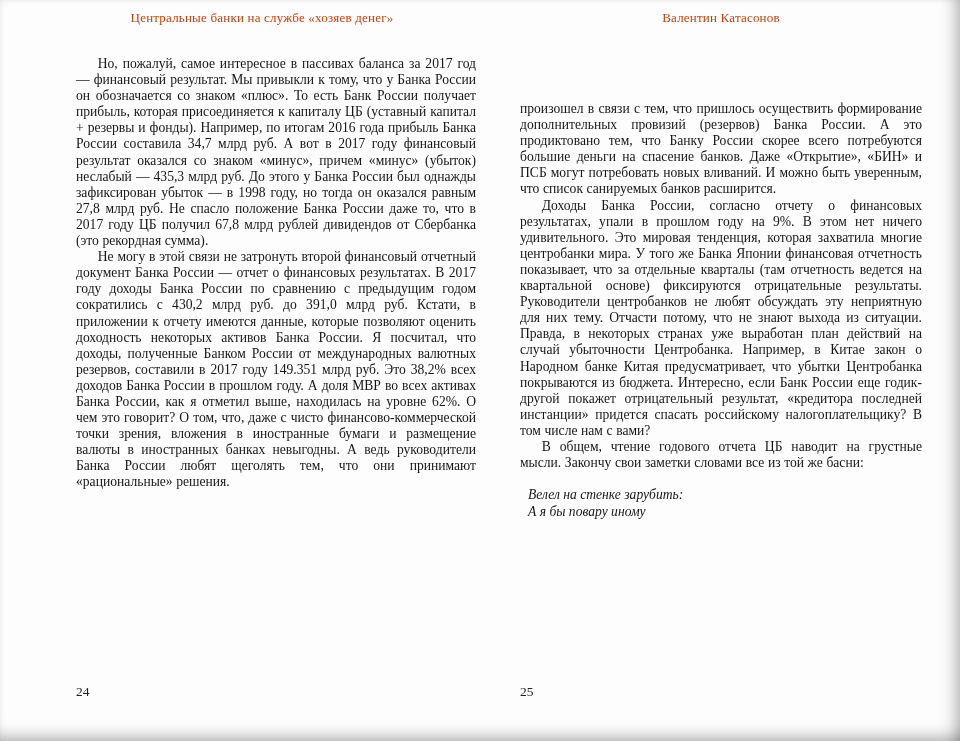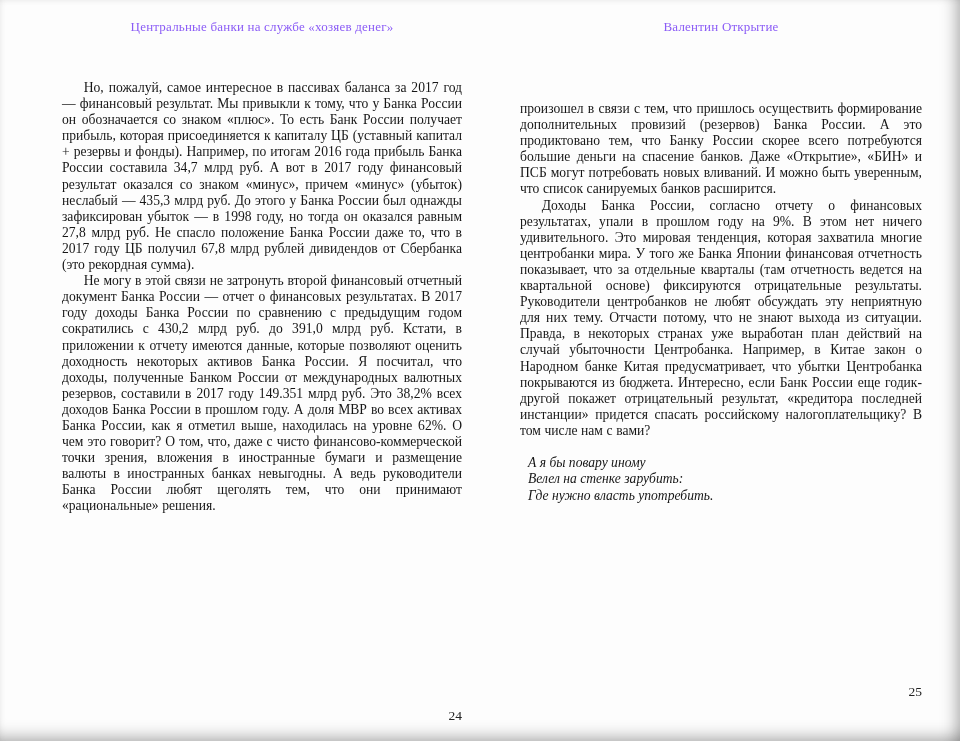--- a/index.html
+++ b/index.html
@@ -16,35 +16,35 @@
       background: #fdfdfd;
       color: #1b1b1b;
       overflow: hidden;
       box-shadow:
         inset -16px 0 16px -12px rgba(0,0,0,0.30),
         inset 0 -16px 16px -12px rgba(0,0,0,0.30),
         inset 3px 3px 8px -6px rgba(0,0,0,0.15);
     }
     .running-head {
       position: absolute;
-      top: 19px;
+      top: 10px;
       font-size: 13px;
       letter-spacing: 0.2px;
       text-align: center;
-      color: #8b5cf6;
+      color: #c2410c;
       white-space: nowrap;
     }
     .running-head.left  { left: 62px;  width: 400px; }
     .running-head.right { left: 520px; width: 402px; }
     .page {
       position: absolute;
       top: 56px;
       height: 660px;
     }
-    .page.left  { left: 62px;  width: 400px; margin-top: 24px; }
+    .page.left  { left: 76px;  width: 400px; }
     .page.right { left: 520px; width: 402px; }
     .page p {
       font-size: 13.6px;
       line-height: 16.1px;
       text-align: justify;
       text-indent: 1.6em;
       hyphens: auto;
       -webkit-hyphens: auto;
       word-spacing: 0.2px;
       color: #161616;
@@ -56,46 +56,46 @@
       font-style: italic;
       font-size: 13.6px;
       line-height: 16.4px;
       color: #161616;
     }
     .pagenum {
       position: absolute;
       top: 628px;
       left: 0;
       right: 0;
-      text-align: right;
+      text-align: left;
       font-size: 13.5px;
       color: #222;
     }
   </style>
 </head>
 <body>
 
 <div class="spread">
 
   <div class="running-head left">Центральные банки на службе «хозяев денег»</div>
 
-  <div class="running-head right">Валентин Открытие</div>
+  <div class="running-head right">Валентин Катасонов</div>
 
   <div class="page left">
     <p>Но, пожалуй, самое интересное в пассивах баланса за 2017 год — финансовый результат. Мы привыкли к тому, что у Банка России он обозначается со знаком «плюс». То есть Банк России получает прибыль, которая присоединяется к капиталу ЦБ (уставный капитал + резервы и фонды). Например, по итогам 2016 года прибыль Банка России составила 34,7 млрд руб. А вот в 2017 году финансовый результат оказался со знаком «минус», причем «минус» (убыток) неслабый — 435,3 млрд руб. До этого у Банка России был однажды зафиксирован убыток — в 1998 году, но тогда он оказался равным 27,8 млрд руб. Не спасло положение Банка России даже то, что в 2017 году ЦБ получил 67,8 млрд рублей дивидендов от Сбербанка (это рекордная сумма).</p>
     <p>Не могу в этой связи не затронуть второй финансовый отчетный документ Банка России — отчет о финансовых результатах. В 2017 году доходы Банка России по сравнению с предыдущим годом сократились с 430,2 млрд руб. до 391,0 млрд руб. Кстати, в приложении к отчету имеются данные, которые позволяют оценить доходность некоторых активов Банка России. Я посчитал, что доходы, полученные Банком России от международных валютных резервов, составили в 2017 году 149.351 млрд руб. Это 38,2% всех доходов Банка России в прошлом году. А доля МВР во всех активах Банка России, как я отметил выше, находилась на уровне 62%. О чем это говорит? О том, что, даже с чисто финансово-коммерческой точки зрения, вложения в иностранные бумаги и размещение валюты в иностранных банках невыгодны. А ведь руководители Банка России любят щеголять тем, что они принимают «рациональные» решения.</p>
     <div class="pagenum">24</div>
   </div>
 
   <div class="page right">
     <p class="no-indent">произошел в связи с тем, что пришлось осуществить формирование дополнительных провизий (резервов) Банка России. А это продиктовано тем, что Банку России скорее всего потребуются большие деньги на спасение банков. Даже «Открытие», «БИН» и ПСБ могут потребовать новых вливаний. И можно быть уверенным, что список санируемых банков расширится.</p>
     <p>Доходы Банка России, согласно отчету о финансовых результатах, упали в прошлом году на 9%. В этом нет ничего удивительного. Это мировая тенденция, которая захватила многие центробанки мира. У того же Банка Японии финансовая отчетность показывает, что за отдельные кварталы (там отчетность ведется на квартальной основе) фиксируются отрицательные результаты. Руководители центробанков не любят обсуждать эту неприятную для них тему. Отчасти потому, что не знают выхода из ситуации. Правда, в некоторых странах уже выработан план действий на случай убыточности Центробанка. Например, в Китае закон о Народном банке Китая предусматривает, что убытки Центробанка покрываются из бюджета. Интересно, если Банк России еще годик-другой покажет отрицательный результат, «кредитора последней инстанции» придется спасать российскому налогоплательщику? В том числе нам с вами?</p>
+    <p>В общем, чтение годового отчета ЦБ наводит на грустные мысли. Закончу свои заметки словами все из той же басни:</p>
 
     <div class="verse">
+      <div>Велел на стенке зарубить:</div>
       <div>А я бы повару иному</div>
-      <div>Велел на стенке зарубить:</div>
-      <div>Где нужно власть употребить.</div>
     </div>
 
     <div class="pagenum">25</div>
   </div>
 
 </div>
 
 </body></html>

